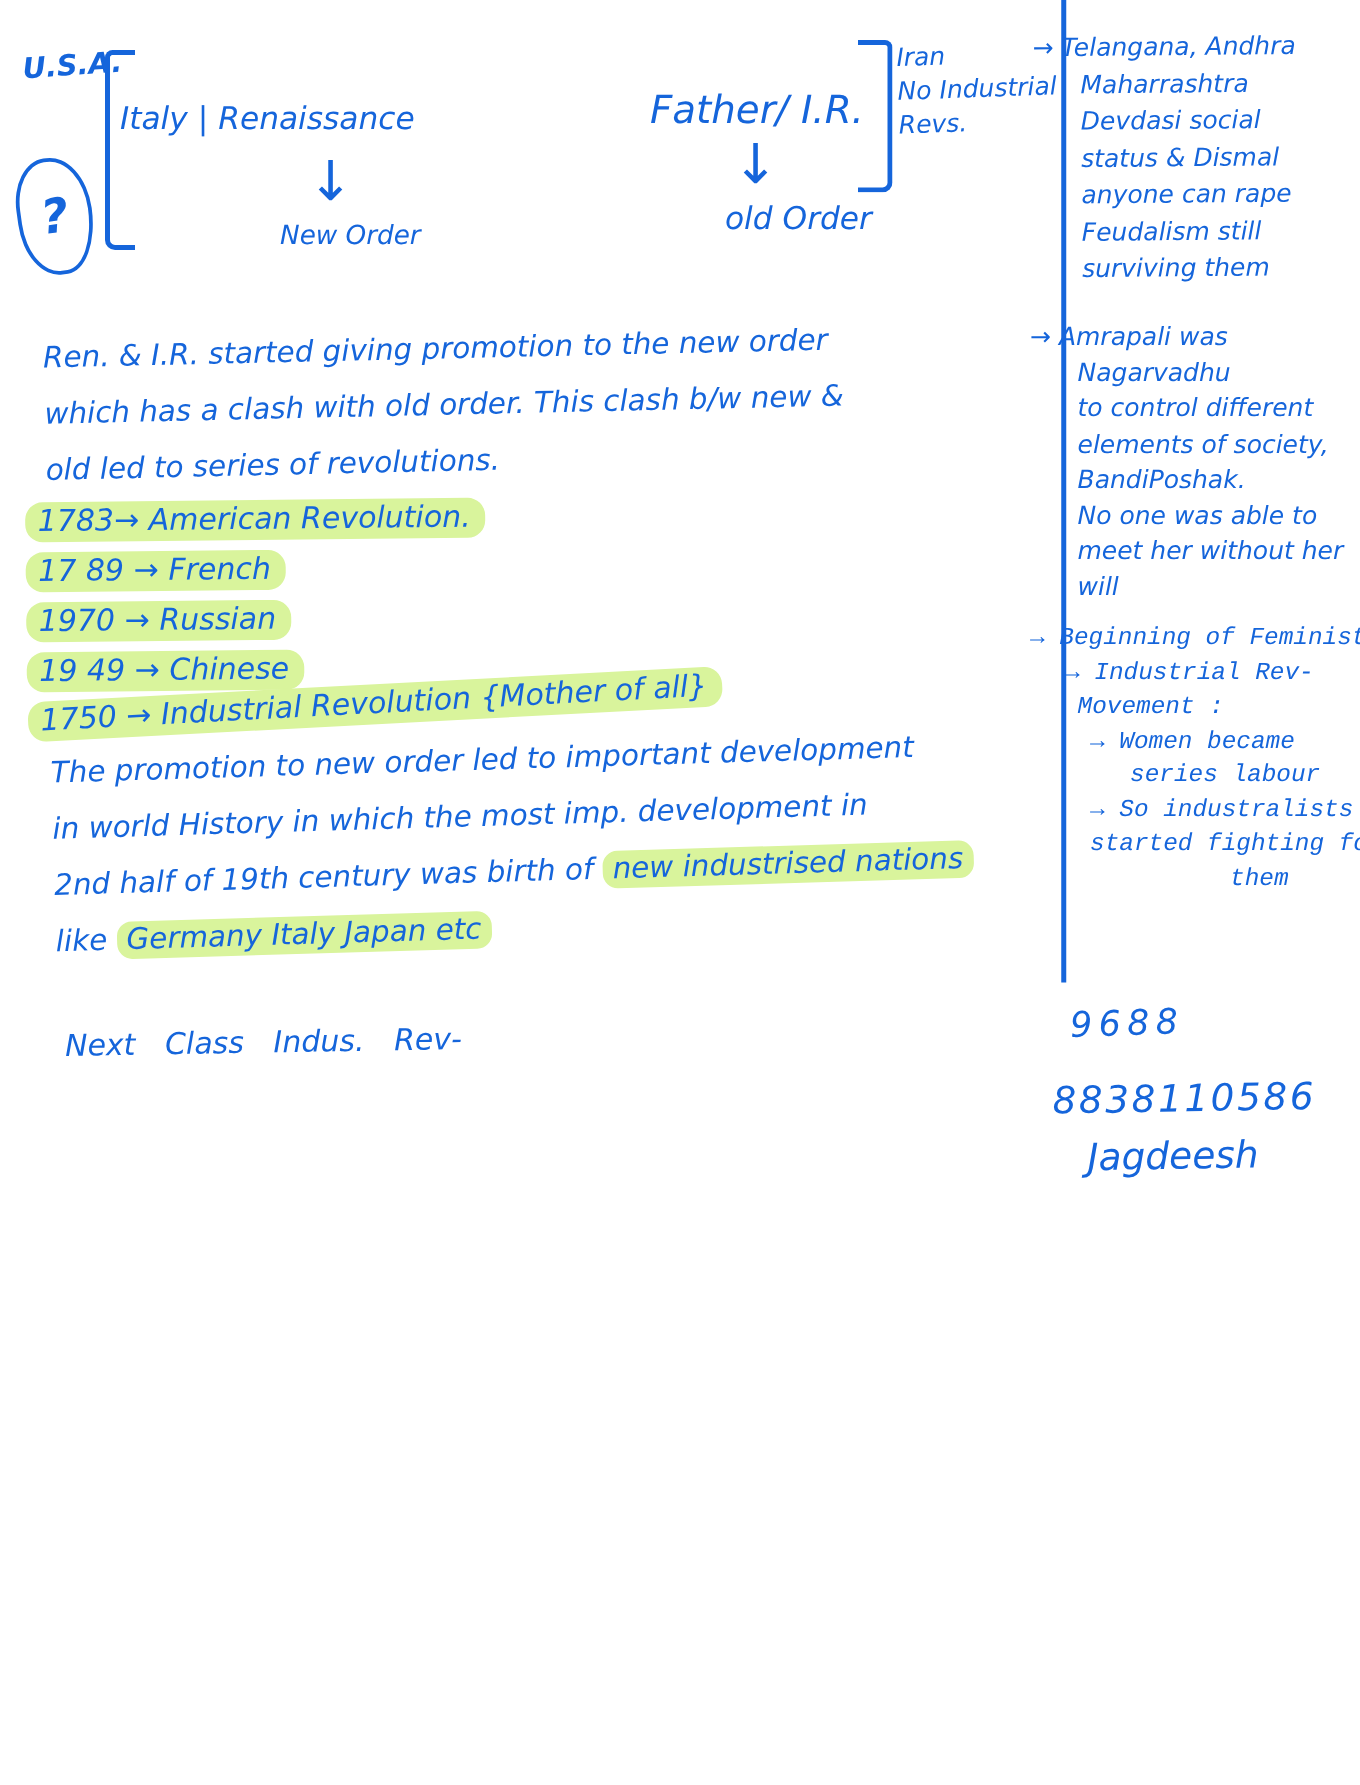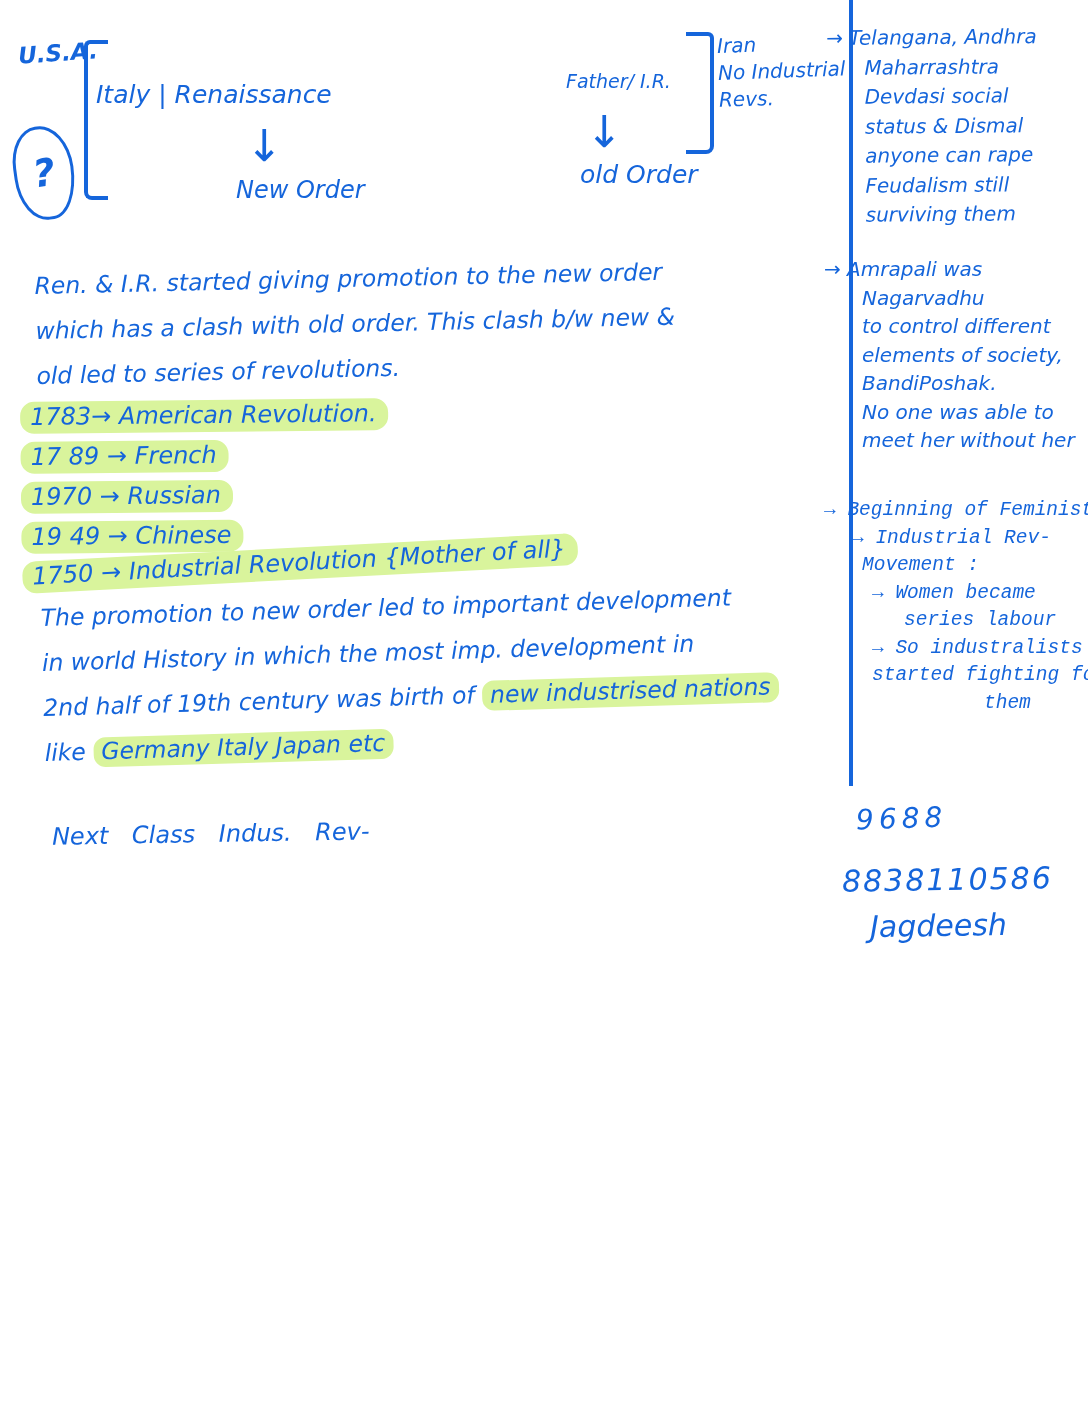--- a/index.html
+++ b/index.html
@@ -34,22 +34,22 @@
     left:686px;top:32px;width:24px;height:114px;
     border-right:4.5px solid #1565db;
     border-top:4.5px solid #1565db;
     border-bottom:4.5px solid #1565db;
     border-radius:0 6px 8px 0;
   }
   .mother{left:96px;top:80px;font-size:25px;}
   .dn-arrow{font-size:44px;line-height:44px;font-style:normal;}
   .arrow-mother{left:246px;top:124px;}
   .arrow-father{left:586px;top:110px;}
-  .neworder{left:236px;top:176px;font-size:24px;text-align:center;}
-  .father{left:566px;top:70px;font-size:19px;}
+  .neworder{left:224px;top:176px;font-size:21px;text-align:center;}
+  .father{left:520px;top:70px;font-size:31px;}
   .iran{left:718px;top:30px;font-size:20px;line-height:27px;width:165px;transform:rotate(-2deg);}
   .oldorder{left:580px;top:160px;font-size:25px;}
   
   .para{font-size:23.5px;line-height:45px;transform-origin:0 0;white-space:nowrap;}
   .para1{left:34px;top:264px;transform:rotate(-1.3deg);}
   .para2{left:40px;top:596px;transform:rotate(-1.7deg);}
   .rev-list{left:20px;top:402px;font-size:24px;transform-origin:0 0;transform:rotate(-0.6deg);}
   .rev-item{margin-bottom:8px;white-space:nowrap;transform-origin:0 0;}
   .rev-item:last-child{transform:rotate(-2.4deg);margin-top:4px;}
   .hl{
@@ -137,20 +137,21 @@
   </div>
 
   <div class="abs note note2">
     <div class="nl">→ Amrapali was</div>
     <div class="nl ind1">Nagarvadhu</div>
     <div class="nl ind1">to control different</div>
     <div class="nl ind1">elements of society,</div>
     <div class="nl ind1">BandiPoshak.</div>
     <div class="nl ind1">No one was able to</div>
     <div class="nl ind1">meet her without her</div>
+    <div class="nl ind1">will</div>
   </div>
 
   <div class="abs note note3">
     <div class="nl">→ Beginning of Feminist</div>
     <div class="nl ind2">→ Industrial Rev-</div>
     <div class="nl ind1">Movement :</div>
     <div class="nl ind3">→ Women became</div>
     <div class="nl ind4">series labour</div>
     <div class="nl ind3">→ So industralists</div>
     <div class="nl ind3">started fighting for</div>

